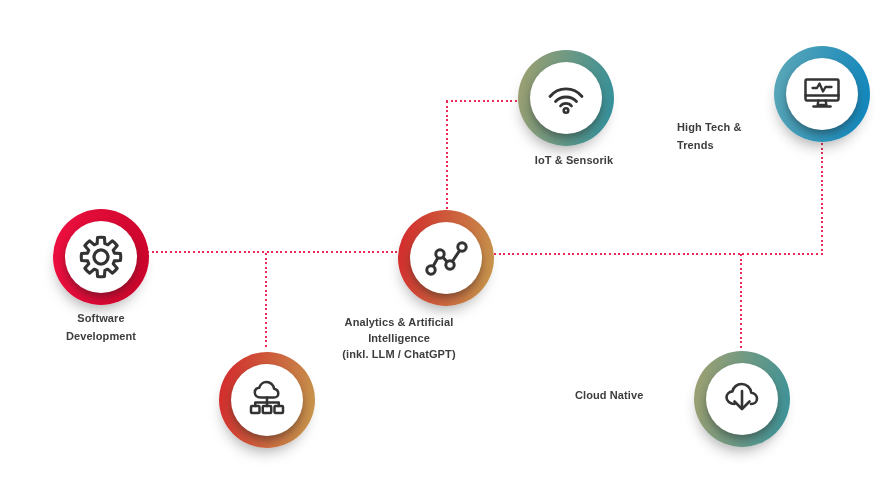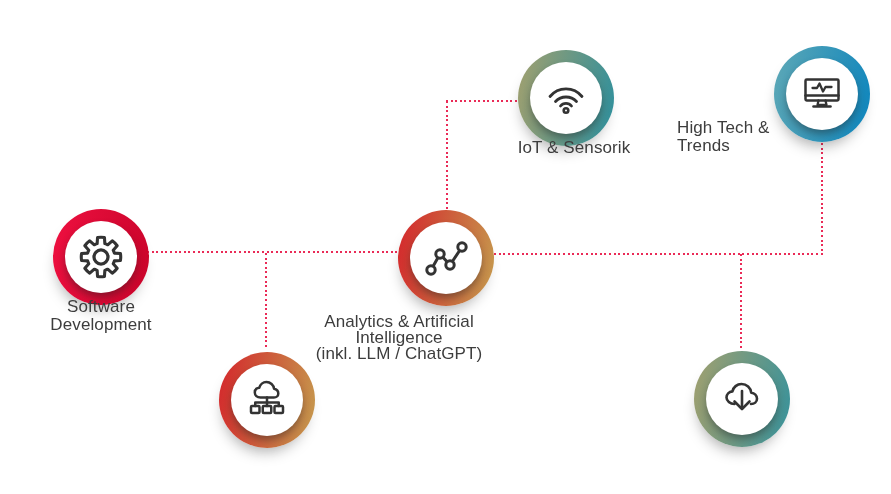--- a/index.html
+++ b/index.html
@@ -13,21 +13,21 @@
     position:absolute;inset:0;border-radius:50%;
     box-shadow:-2px 10px 14px -6px rgba(30,30,30,.35);
   }
   .inner{
     position:absolute;inset:12px;border-radius:50%;background:#ffffff;
     box-shadow:0 5px 8px -1px rgba(30,30,30,.45);
     display:flex;align-items:center;justify-content:center;
   }
   .inner svg{fill:none;stroke:var(--icon);stroke-linecap:round;stroke-linejoin:round;}
   .label{
-    position:absolute;font-weight:normal;font-size:17px;line-height:17.5px;
+    position:absolute;font-weight:bold;font-size:11px;line-height:17.5px;
     color:var(--text);white-space:pre-line;letter-spacing:.1px;
   }
   .center{text-align:center;}
   .tight{line-height:16px;text-align:center;}
   .dot-h{position:absolute;height:2px;
     background-image:repeating-linear-gradient(90deg,var(--line) 0 2px,transparent 2px 4.6px);}
   .dot-v{position:absolute;width:2px;
     background-image:repeating-linear-gradient(180deg,var(--line) 0 2px,transparent 2px 4.6px);}
 </style>
 </head>
@@ -46,21 +46,21 @@
   <div class="node" style="left:53px;top:209px">
     <div class="ring" style="background: linear-gradient(100deg, rgb(238, 16, 64), rgb(201, 4, 42));">
       <div class="inner">
         <svg width="50" height="50" viewBox="-26 -26 52 52">
           <path stroke-width="3.2" d="M13.9 -4 L20.2 -3.6 A20.5 20.5 0 0 1 20.2 3.6 L13.9 4 A14.5 14.5 0 0 1 12.7 7 L16.8 11.7 A20.5 20.5 0 0 1 11.7 16.8 L7 12.7 A14.5 14.5 0 0 1 4 13.9 L3.6 20.2 A20.5 20.5 0 0 1 -3.6 20.2 L-4 13.9 A14.5 14.5 0 0 1 -7 12.7 L-11.7 16.8 A20.5 20.5 0 0 1 -16.8 11.7 L-12.7 7 A14.5 14.5 0 0 1 -13.9 4 L-20.2 3.6 A20.5 20.5 0 0 1 -20.2 -3.6 L-13.9 -4 A14.5 14.5 0 0 1 -12.7 -7 L-16.8 -11.7 A20.5 20.5 0 0 1 -11.7 -16.8 L-7 -12.7 A14.5 14.5 0 0 1 -4 -13.9 L-3.6 -20.2 A20.5 20.5 0 0 1 3.6 -20.2 L4 -13.9 A14.5 14.5 0 0 1 7 -12.7 L11.7 -16.8 A20.5 20.5 0 0 1 16.8 -11.7 L12.7 -7 A14.5 14.5 0 0 1 13.9 -4 Z"></path>
           <circle cx="0" cy="0" r="7.3" stroke-width="3.4"></circle>
         </svg>
       </div>
     </div>
   </div>
-  <div class="label center" style="left:33px;top:298px;width:136px">Software
+  <div class="label center" style="left:33px;top:310px;width:136px">Software
 Development</div>
 
   <div class="node" style="left:398px;top:210px">
     <div class="ring" style="background: linear-gradient(100deg, rgb(212, 37, 43), rgb(197, 156, 78));">
       <div class="inner">
         <svg width="46" height="42" viewBox="0 0 46 42">
           <polyline stroke-width="3" points="8,33 17,17 27,28 39,10"></polyline>
           <circle cx="8" cy="33" r="4.2" stroke-width="3" fill="#fff"></circle>
           <circle cx="17" cy="17" r="4.2" stroke-width="3" fill="#fff"></circle>
           <circle cx="27" cy="28" r="4.2" stroke-width="3" fill="#fff"></circle>
@@ -78,21 +78,21 @@
       <div class="inner">
         <svg width="42" height="34" viewBox="0 0 42 34">
           <path stroke-width="2.8" d="M5 15.5 A20.5 20.5 0 0 1 37 15.5"></path>
           <path stroke-width="2.8" d="M10.5 20.5 A14.5 14.5 0 0 1 31.5 20.5"></path>
           <path stroke-width="2.8" d="M15.5 25 A7 7 0 0 1 26.5 25"></path>
           <circle cx="21" cy="29.5" r="2.3" stroke-width="2.6"></circle>
         </svg>
       </div>
     </div>
   </div>
-  <div class="label center" style="left:496px;top:139px;width:156px">IoT &amp; Sensorik</div>
+  <div class="label center" style="left:496px;top:152px;width:156px">IoT &amp; Sensorik</div>
 
   <div class="node" style="left:774px;top:46px">
     <div class="ring" style="background: linear-gradient(100deg, rgb(94, 168, 182), rgb(13, 133, 189));">
       <div class="inner">
         <svg width="40" height="36" viewBox="0 0 40 36">
           <rect x="3.5" y="3.5" width="33" height="21" rx="1.2" stroke-width="2.5"></rect>
           <path stroke-width="2.5" d="M3.5 19.5 H36.5"></path>
           <path stroke-width="2.3" d="M10.5 12 H15 L17.5 7.5 L21 15.5 L23.5 11 H29.5"></path>
           <path stroke-width="2.3" d="M16.5 24.5 L15.5 29 H24.5 L23.5 24.5"></path>
           <path stroke-width="2.6" d="M11.5 30.5 H28.5"></path>
@@ -121,14 +121,15 @@
     <div class="ring" style="background: linear-gradient(100deg, rgb(162, 160, 110), rgb(56, 146, 155));">
       <div class="inner">
         <svg width="44" height="44" viewBox="0 0 44 44">
           <path stroke-width="2.6" d="M14.5 27 C 10 27 6.5 24 6.5 20.6 C 6.5 17.3 9 14.8 12.4 14.4 C 13.3 10.2 17 7 21.5 7 C 26.6 7 30.8 10.8 31.2 15.7 C 34.5 16.2 37 18.7 37 21.8 C 37 24.9 34.4 27 31 27"></path>
           <path stroke-width="2.6" d="M22 14 V31.5"></path>
           <path stroke-width="2.6" d="M14.5 24.5 L22 32 L29.5 24.5"></path>
         </svg>
       </div>
     </div>
   </div>
+  <div class="label" style="left:575px;top:387px;width:110px">Cloud Native</div>
 
 </div>
 
 </body></html>

